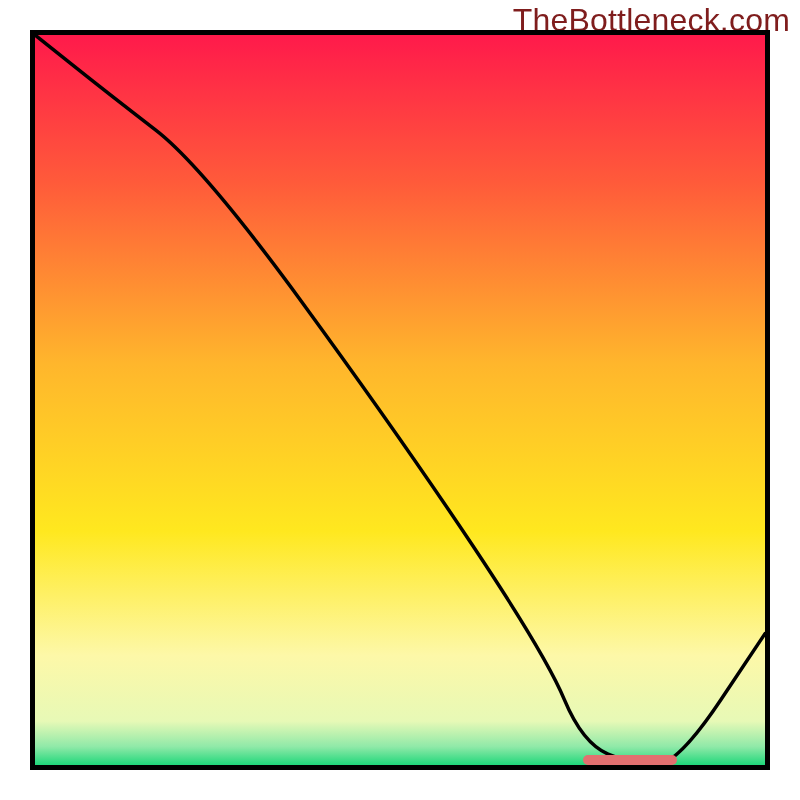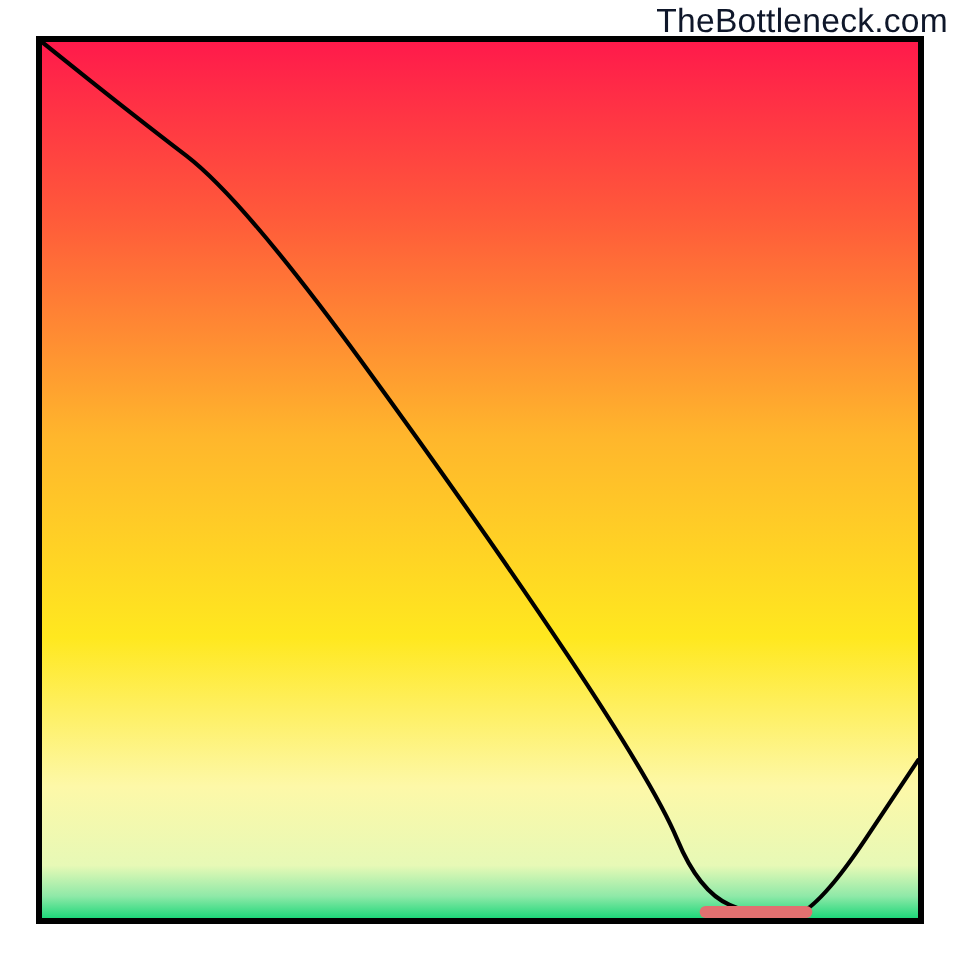--- a/index.html
+++ b/index.html
@@ -13,23 +13,23 @@
   }
   .wrap {
     width: 800px;
     height: 800px;
     position: relative;
   }
   .attribution {
     position: absolute;
     top: 2px;
     right: 10px;
-    font-size: 28px;
+    font-size: 32px;
     font-weight: 500;
-    color: #0f172a;
+    color: #7f1d1d;
     letter-spacing: 0.2px;
   }
   .chart-frame {
     position: absolute;
     left: 30px;
     top: 30px;
     width: 740px;
     height: 740px;
     border: 5px solid #000;
     box-sizing: border-box;

